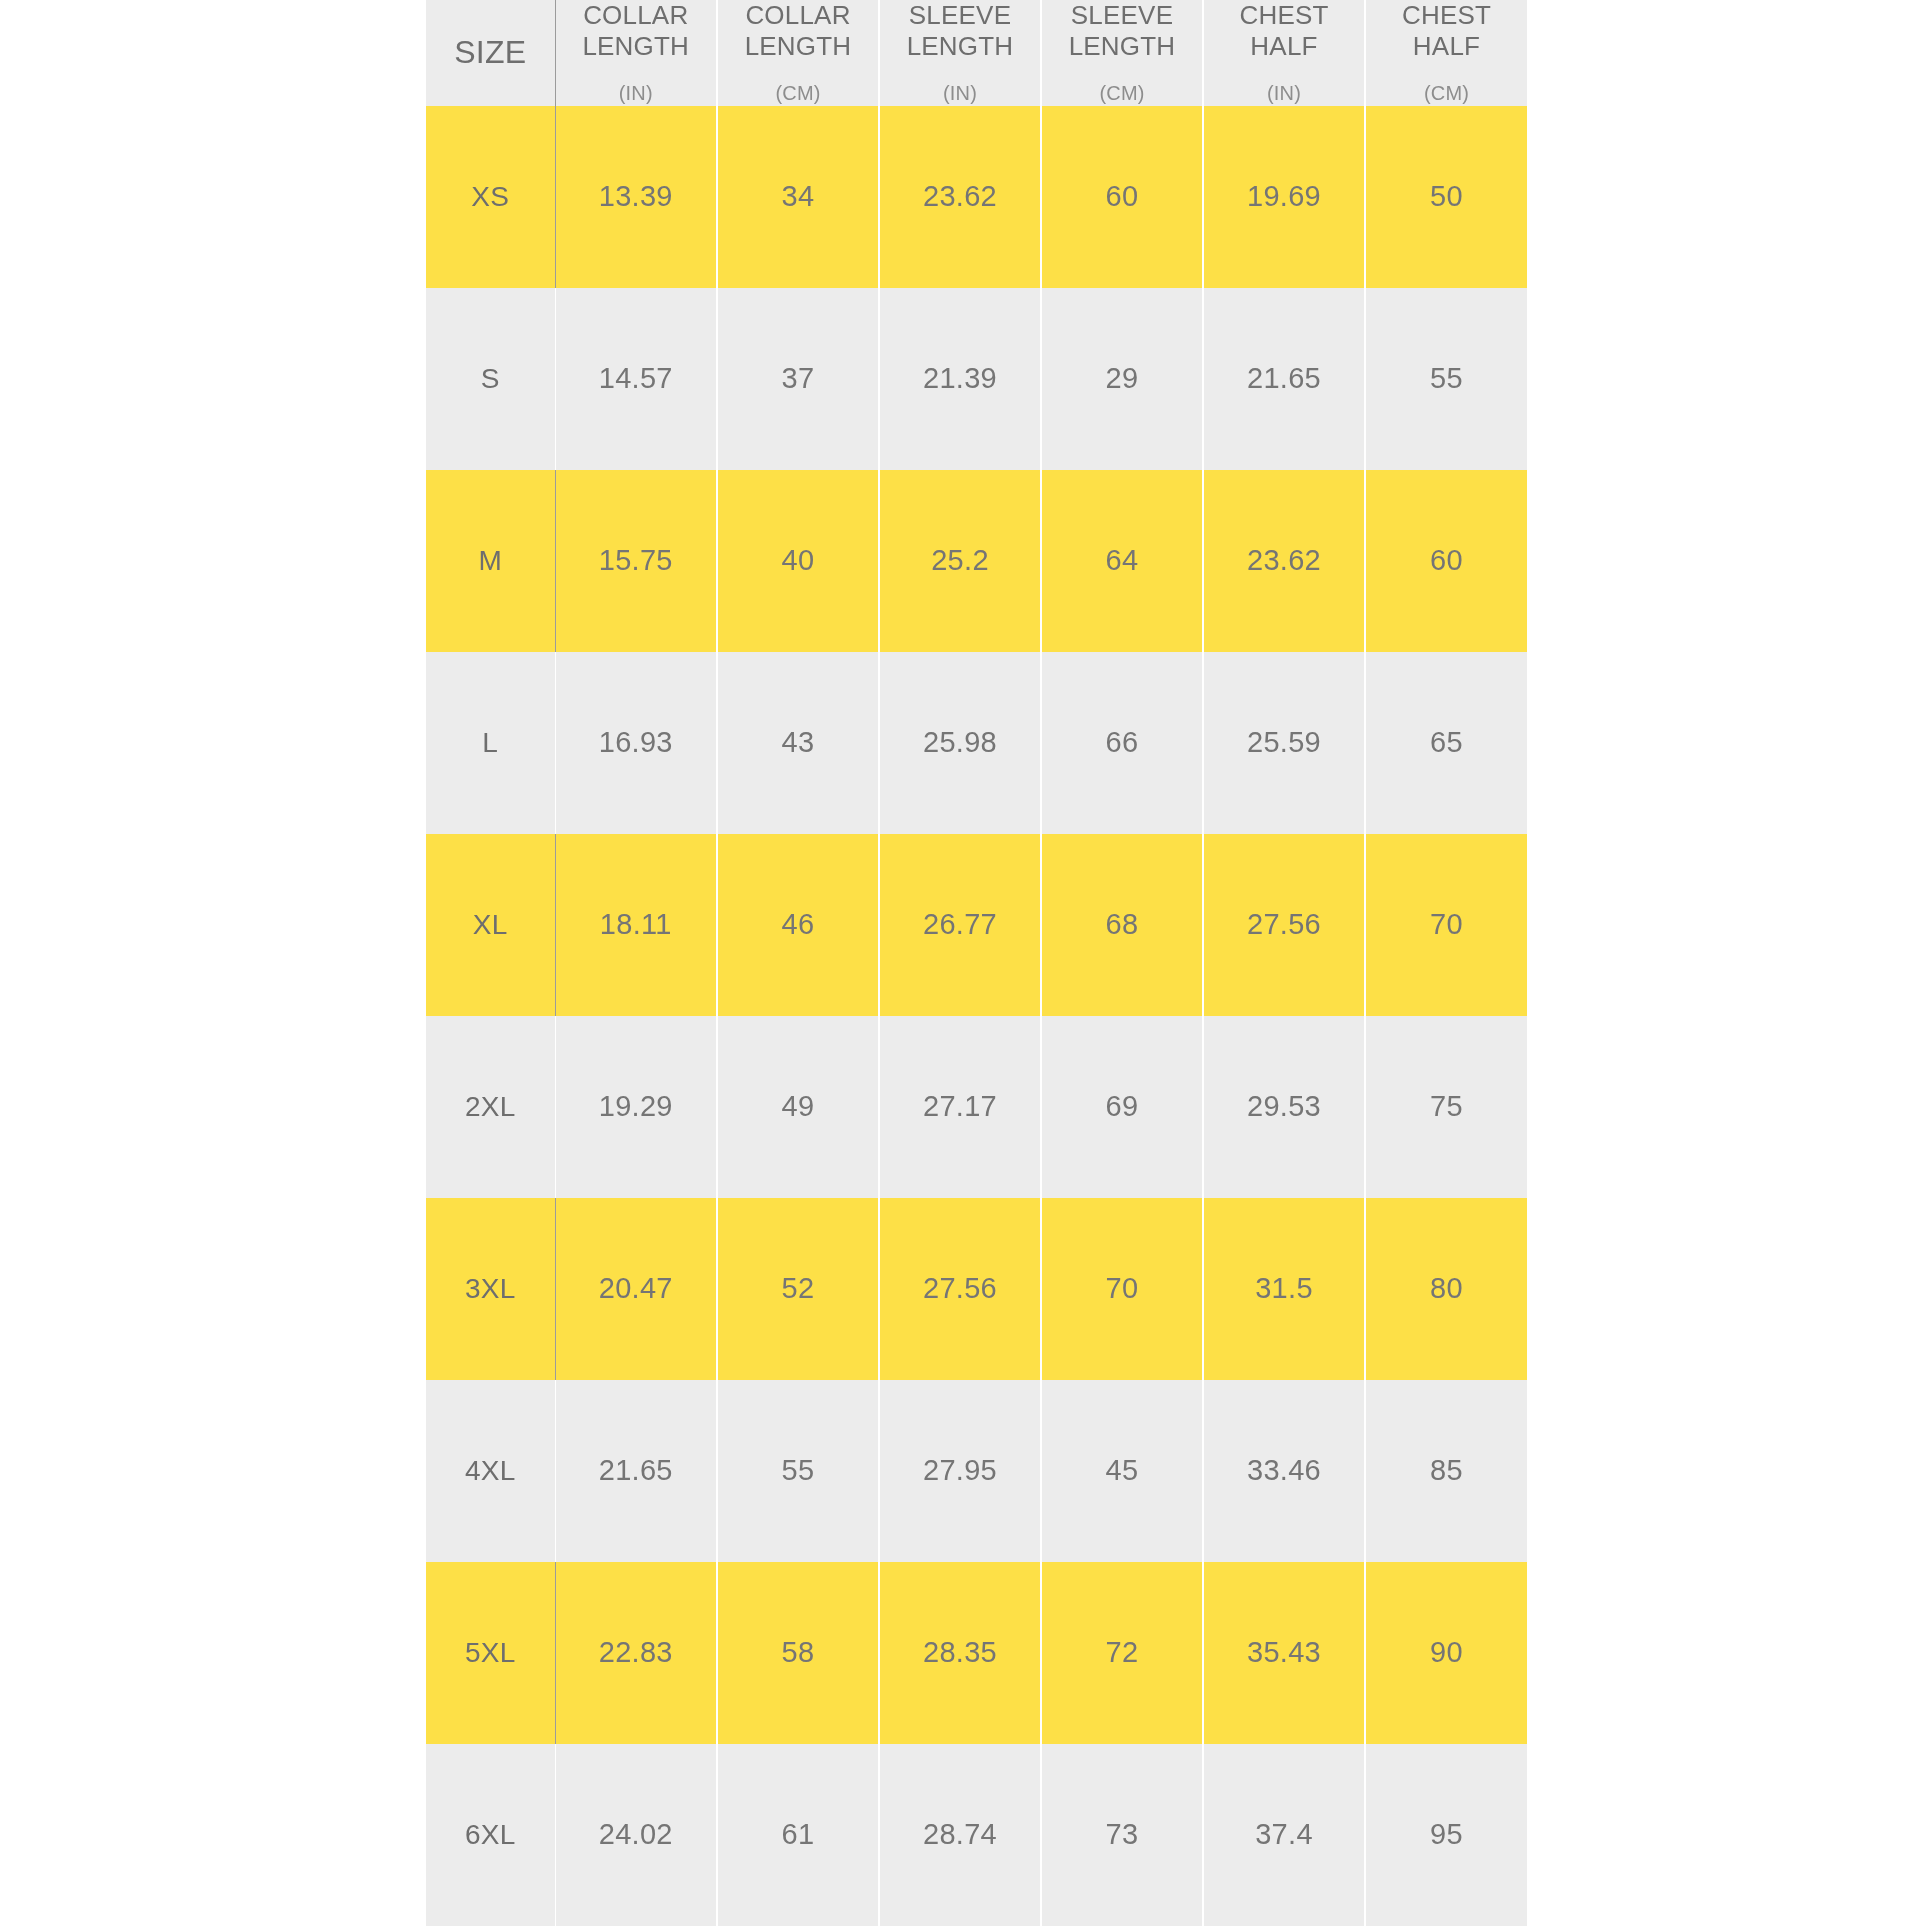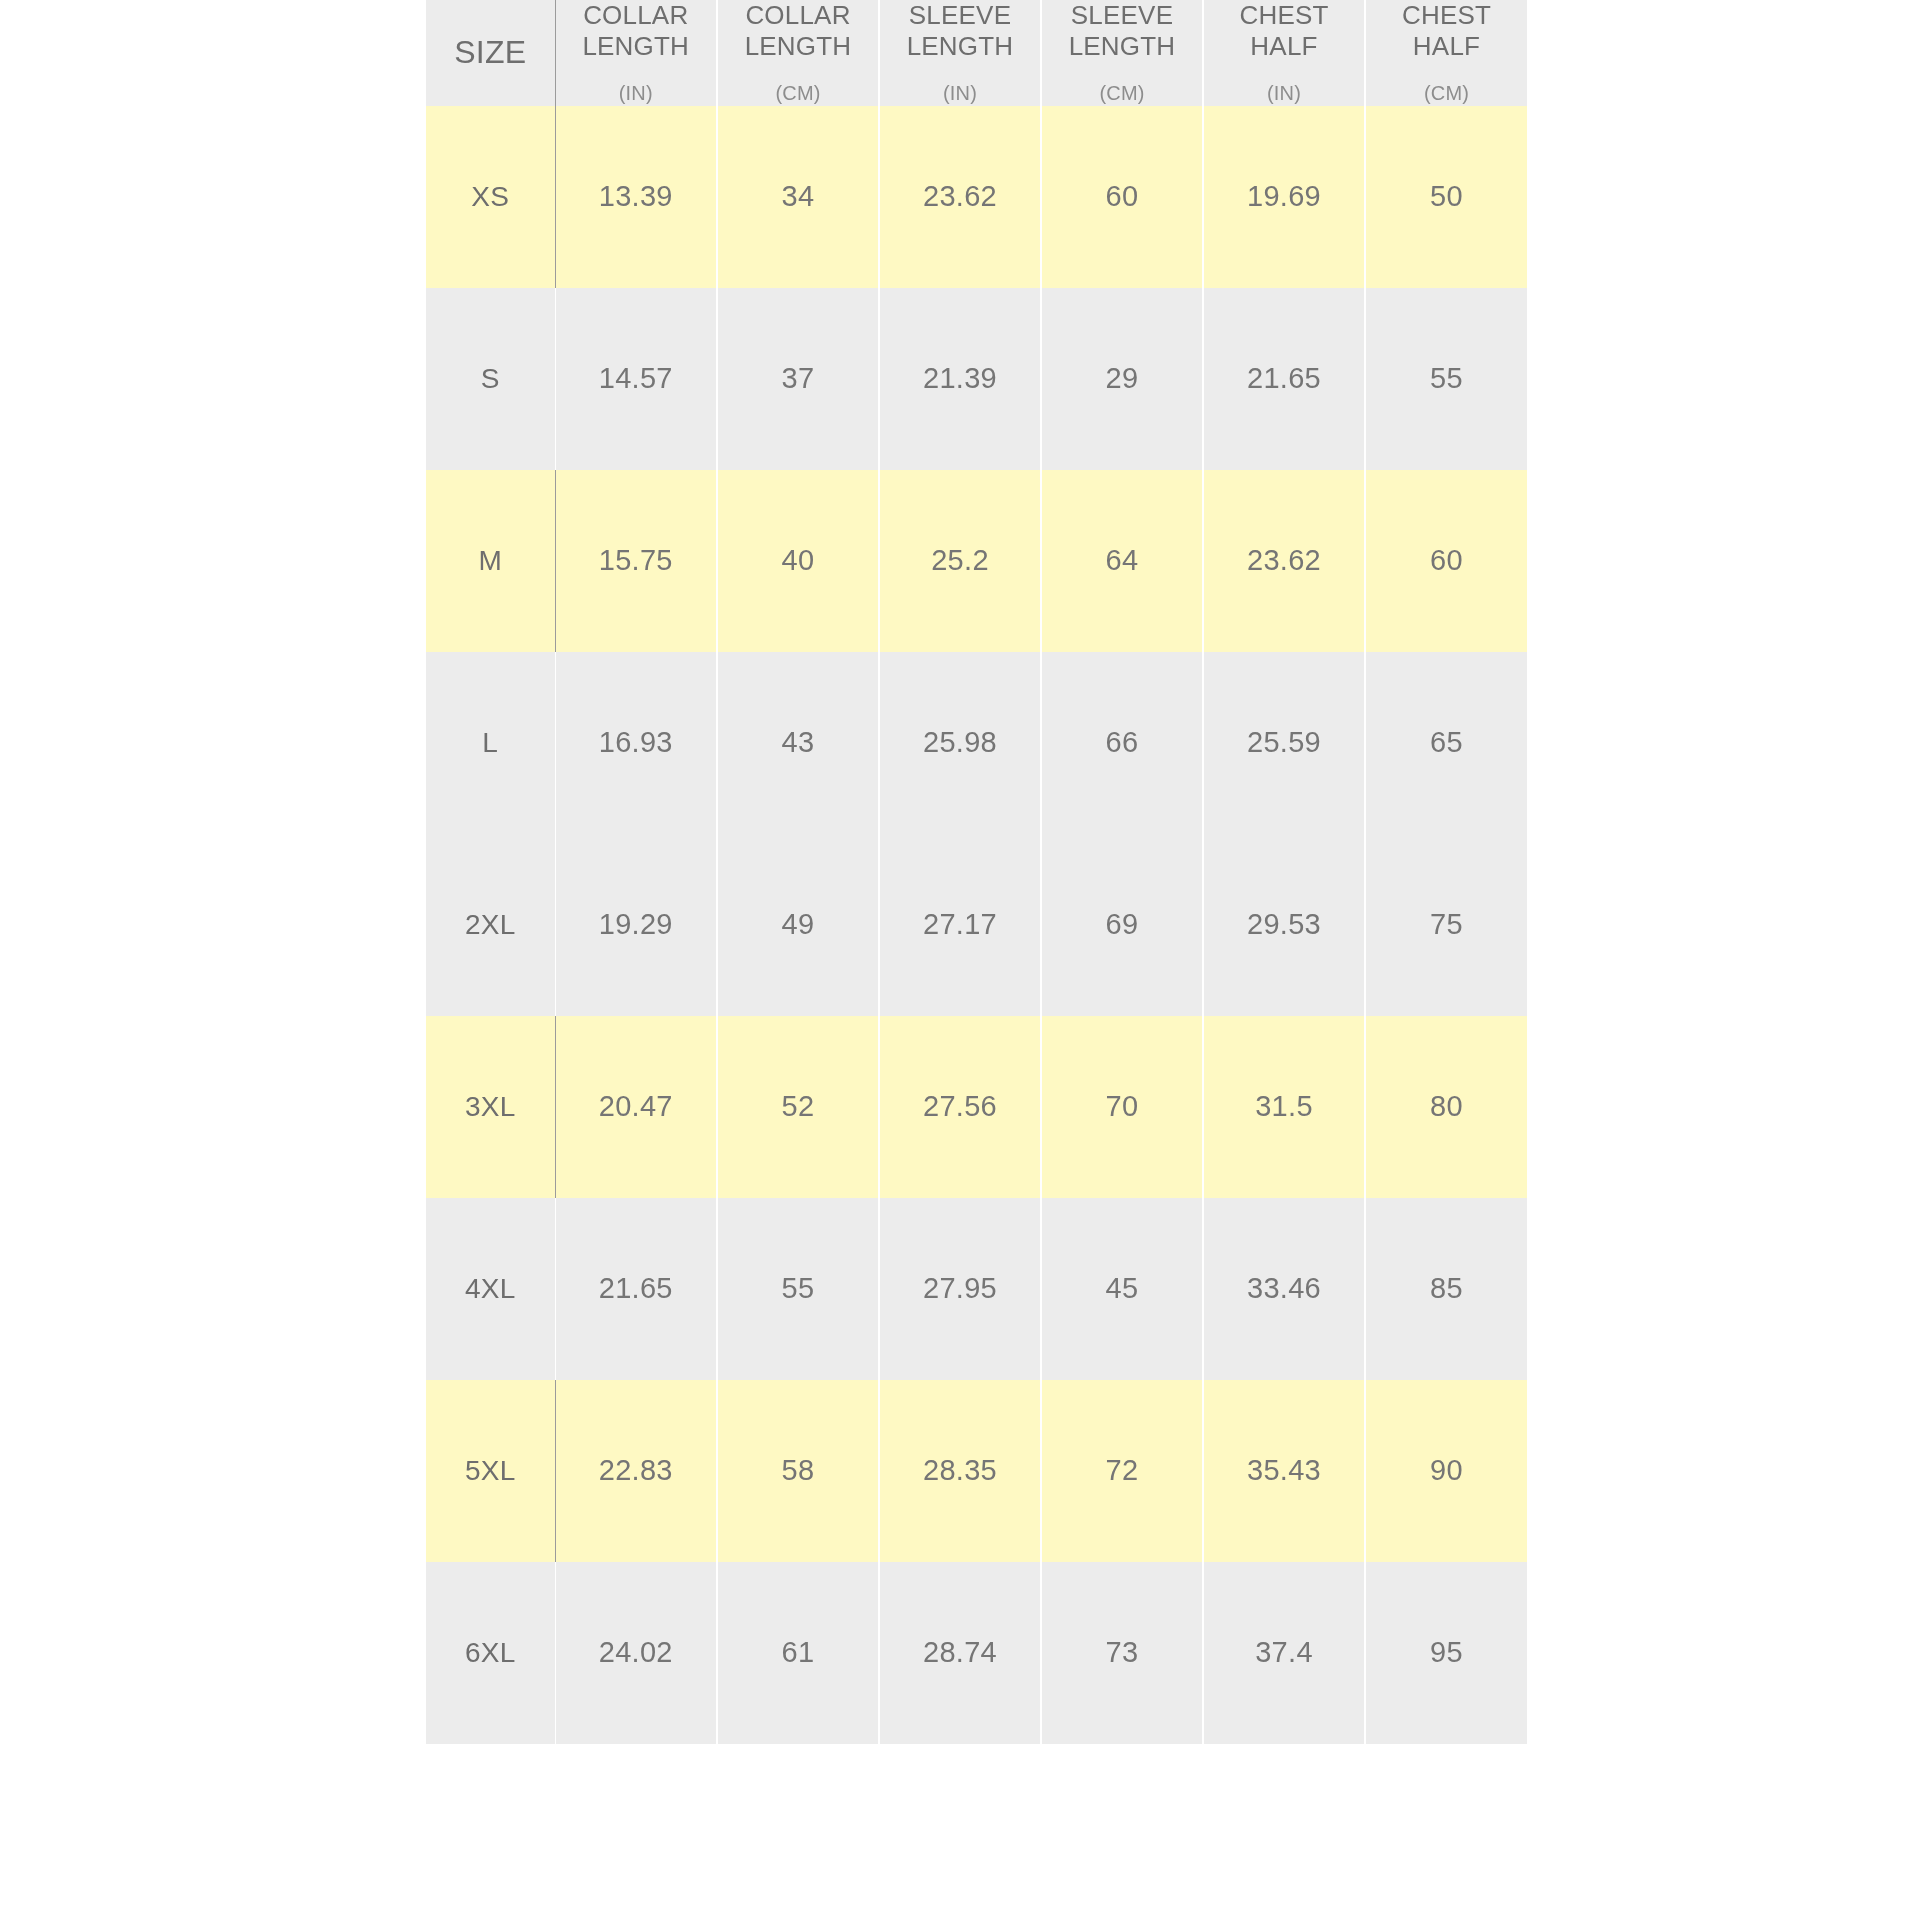--- a/index.html
+++ b/index.html
@@ -58,21 +58,21 @@
     display: block;
     font-size: 20px;
     color: #8d8d8d;
     margin-top: 21px;
     letter-spacing: 0.2px;
   }
 
   
   tbody tr { height: 182px; }
 
-  tbody tr.odd  td { background: #fef9c3; }
+  tbody tr.odd  td { background: #fde047; }
   tbody tr.even td { background: #ececec; }
 
   tbody td {
     text-align: center;
     vertical-align: middle;
     color: #757575;
     font-size: 29px;
     font-weight: 400;
     border-right: 2.9px solid #ffffff;
     letter-spacing: 0.3px;
@@ -164,20 +164,29 @@
         </tr>
         <tr class="even">
           <td class="cell-size">L</td>
           <td>16.93</td>
           <td>43</td>
           <td>25.98</td>
           <td>66</td>
           <td>25.59</td>
           <td>65</td>
         </tr>
+        <tr class="odd">
+          <td class="cell-size">XL</td>
+          <td>18.11</td>
+          <td>46</td>
+          <td>26.77</td>
+          <td>68</td>
+          <td>27.56</td>
+          <td>70</td>
+        </tr>
         <tr class="even">
           <td class="cell-size bold-size">2XL</td>
           <td>19.29</td>
           <td>49</td>
           <td>27.17</td>
           <td>69</td>
           <td>29.53</td>
           <td>75</td>
         </tr>
         <tr class="odd">

